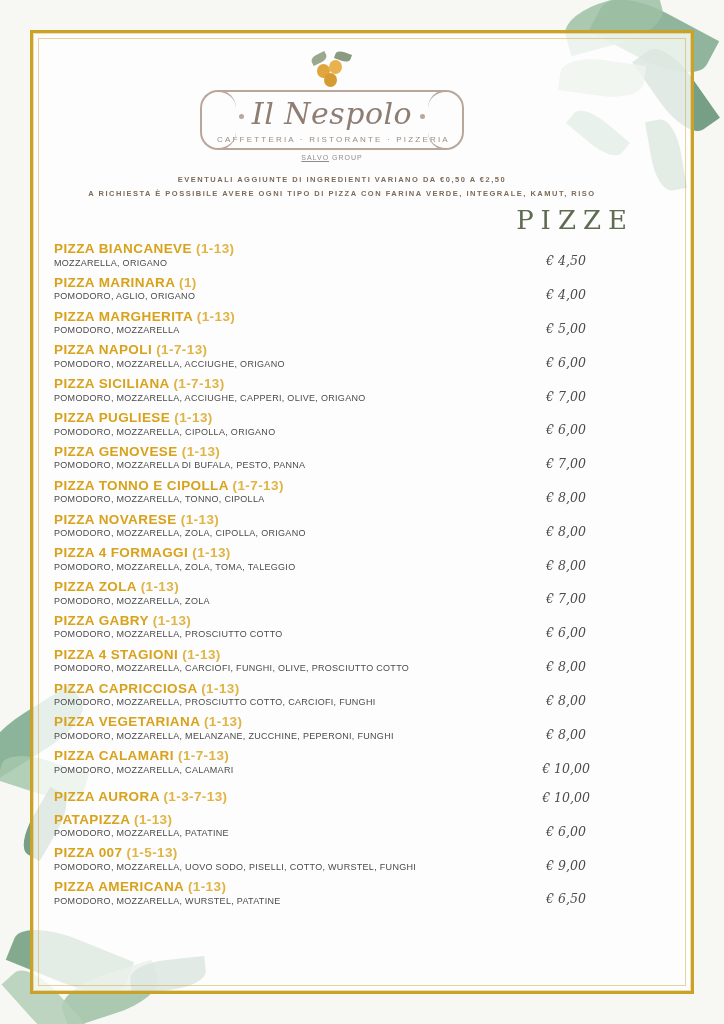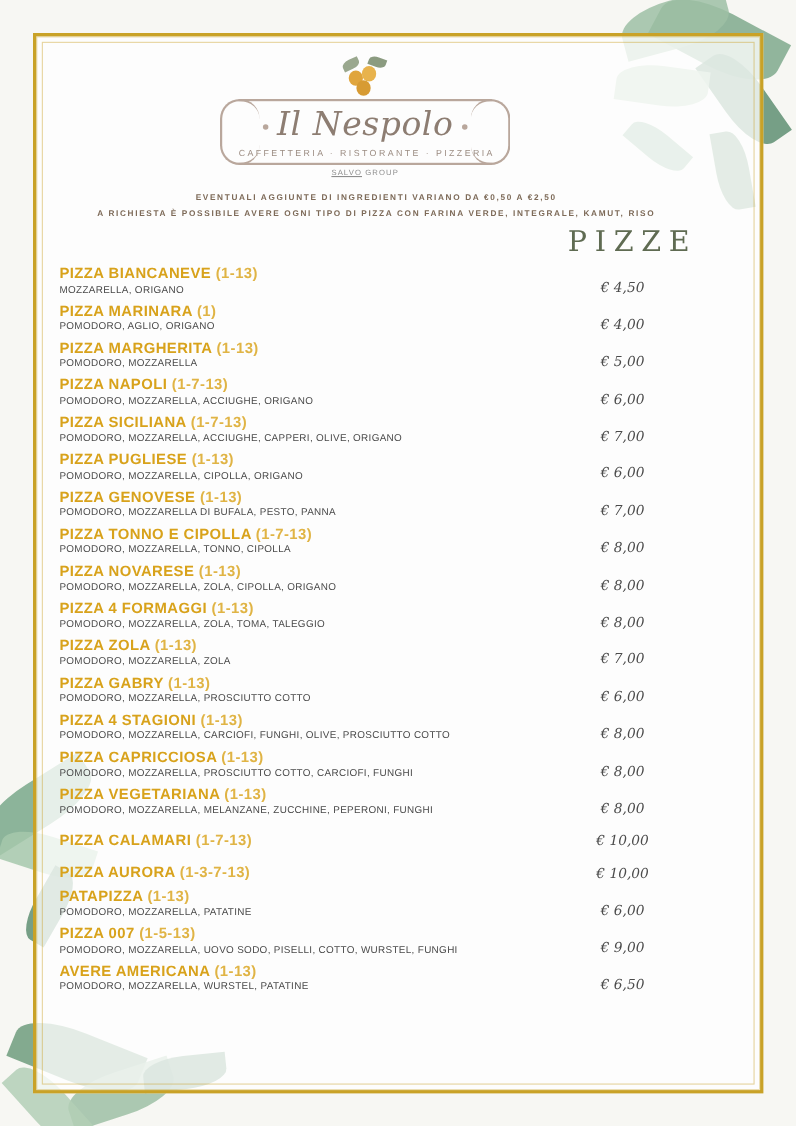--- a/index.html
+++ b/index.html
@@ -353,20 +353,21 @@
       <div class="row">
         <div class="info">
           <div class="name"><span>PIZZA VEGETARIANA</span> <span class="allerg">(1-13)</span></div>
           <div class="desc">POMODORO, MOZZARELLA, MELANZANE, ZUCCHINE, PEPERONI, FUNGHI</div>
         </div>
         <div class="price">€ 8,00</div>
       </div>
       <div class="row">
         <div class="info">
           <div class="name"><span>PIZZA CALAMARI</span> <span class="allerg">(1-7-13)</span></div>
+          <div class="desc">POMODORO, MOZZARELLA, CALAMARI</div>
         </div>
         <div class="price">€ 10,00</div>
       </div>
       <div class="row">
         <div class="info">
           <div class="name"><span>PIZZA AURORA</span> <span class="allerg">(1-3-7-13)</span></div>
         </div>
         <div class="price">€ 10,00</div>
       </div>
       <div class="row">
@@ -378,20 +379,20 @@
       </div>
       <div class="row">
         <div class="info">
           <div class="name"><span>PIZZA 007</span> <span class="allerg">(1-5-13)</span></div>
           <div class="desc">POMODORO, MOZZARELLA, UOVO SODO, PISELLI, COTTO, WURSTEL, FUNGHI</div>
         </div>
         <div class="price">€ 9,00</div>
       </div>
       <div class="row">
         <div class="info">
-          <div class="name"><span>AVERE AMERICANA</span> <span class="allerg">(1-13)</span></div>
+          <div class="name"><span>PIZZA AMERICANA</span> <span class="allerg">(1-13)</span></div>
           <div class="desc">POMODORO, MOZZARELLA, WURSTEL, PATATINE</div>
         </div>
         <div class="price">€ 6,50</div>
       </div>
     </div>
 
 </div>
 
 </body></html>

